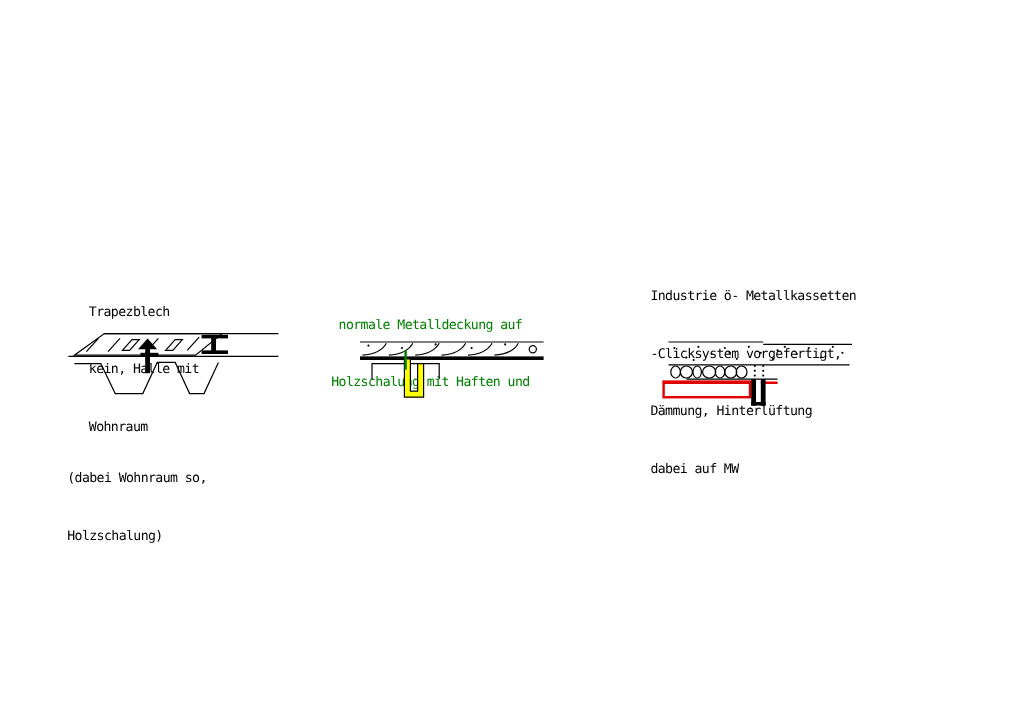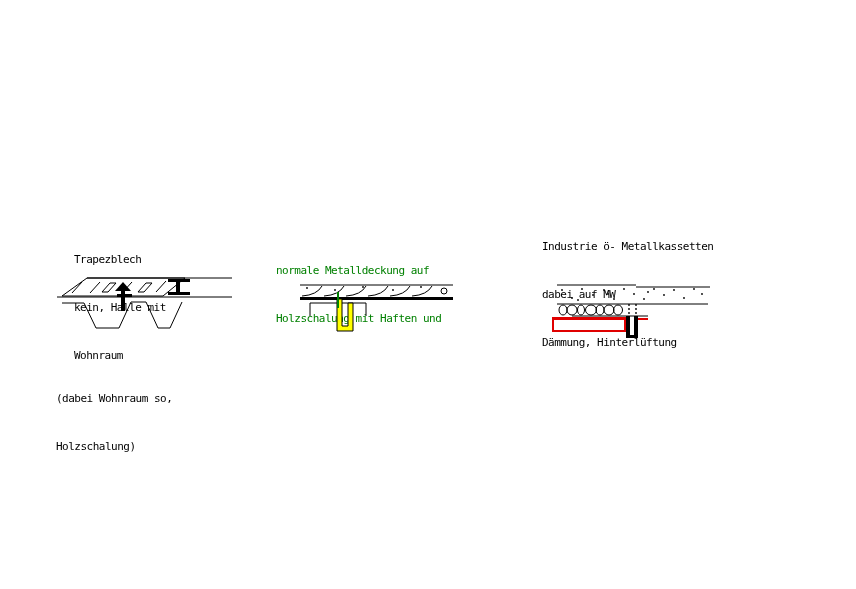--- a/index.html
+++ b/index.html
@@ -8,21 +8,21 @@
     background:#ffffff;
     font-family:"DejaVu Sans Mono","Liberation Mono",monospace;
   }
   .label{
     position:absolute;
     font-size:11px;font-weight:normal;line-height:16px;
     letter-spacing:-0.5px;color:var(--ink,#000);
     white-space:pre;
   }
   .label span{display:block;}
-  .green-label{color:var(--annotation-green,#008000);}
+  .green-label{color:var(--annotation-green,#008000);text-align:center;}
   .drawing{position:absolute;}
   svg{display:block;overflow:visible;}
 </style>
 </head>
 <body>
 
 <div class="label" style="left:56px;top:220px;margin-left:18px;">
   <span>Trapezblech</span>
   <span>kein, Halle mit</span>
   <span>Wohnraum</span>
@@ -97,22 +97,23 @@
     <polyline points="15,34 15,21 71,21 71,34" style="stroke:var(--ink);fill:none;stroke-width:1"></polyline>
 
     <path d="M42,17 V49 H58 V21 H53 V44 H47 V17 Z" style="fill:var(--highlight-yellow);stroke:var(--ink);stroke-width:1"></path>
 
     <rect x="42" y="10" width="2" height="16" style="fill:var(--annotation-green)"></rect>
   </svg>
 </div>
 
 <div class="label" style="left:542px;top:207px;">
   <span>Industrie ö- Metallkassetten</span>
+  <span>-Clicksystem vorgefertigt,</span>
+  <span>Dämmung, Hinterlüftung</span>
   <span>dabei auf MW</span>
-  <span>Dämmung, Hinterlüftung</span>
 </div>
 
 <div class="drawing" style="left:548px;top:282px;">
   <svg width="168" height="60" viewBox="0 0 168 60">
 
     <line x1="9" y1="3" x2="88" y2="3" style="stroke:var(--ink);stroke-width:1"></line>
     <line x1="88" y1="5" x2="162" y2="5" style="stroke:var(--ink);stroke-width:1"></line>
 
     <g style="fill:var(--ink)">
       <circle cx="14" cy="8" r="0.9"></circle>

